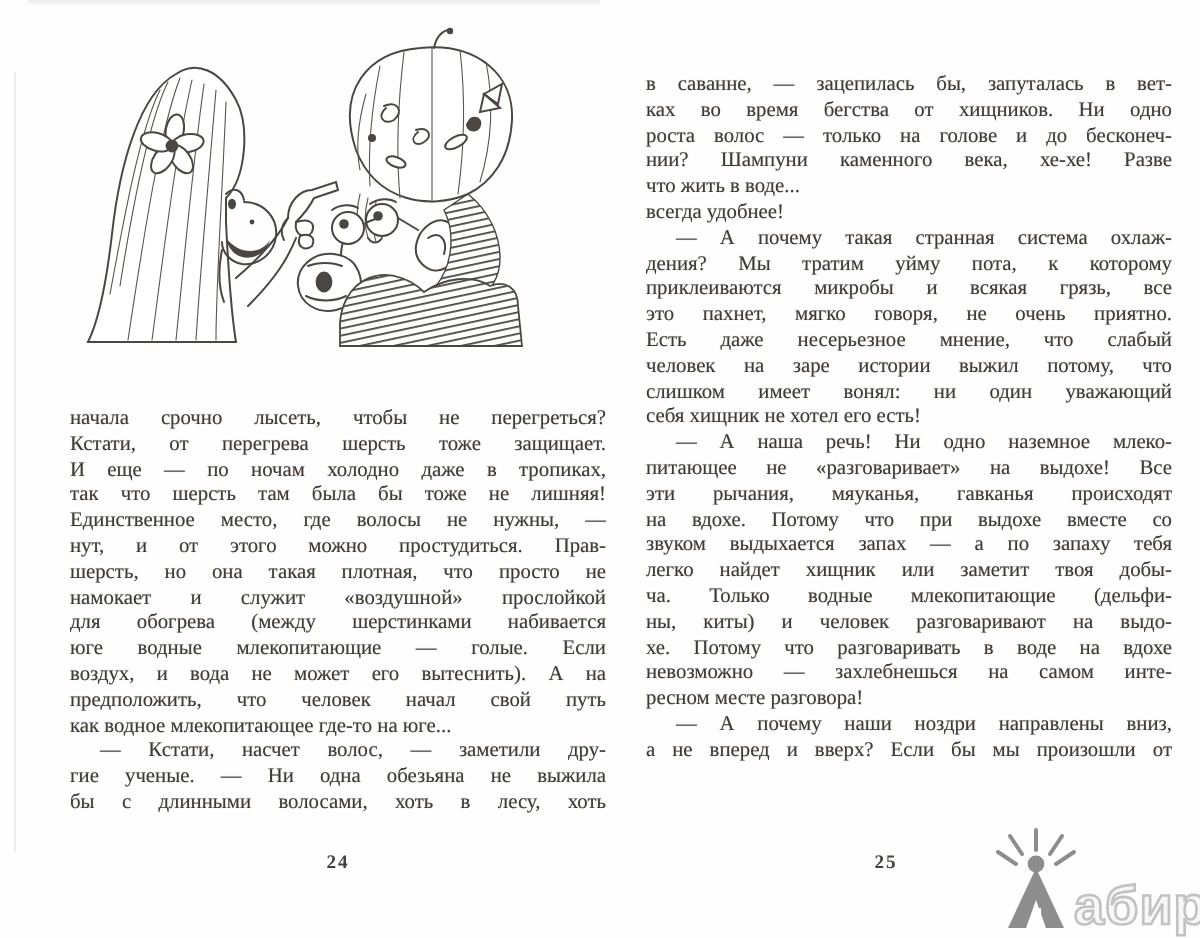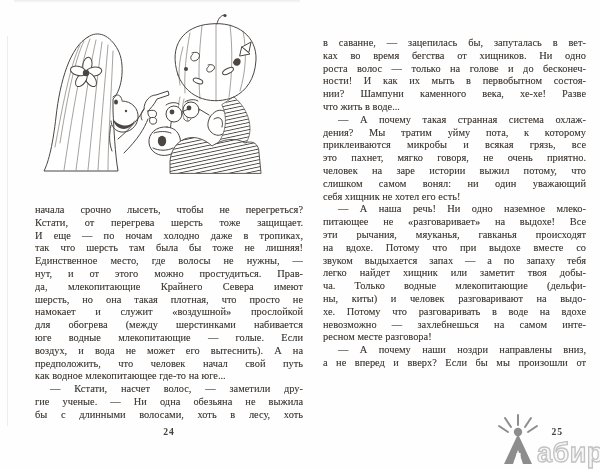--- a/index.html
+++ b/index.html
@@ -23,21 +23,21 @@
   }
   .textcol-left{left:35px;top:204px;width:268px;}
   .textcol-right{left:323px;top:37px;width:263px;}
   .ln{text-align:justify;text-align-last:justify;height:12.8px;overflow:hidden;white-space:nowrap;}
   .ln.end{text-align-last:left;}
   .ln.ind{text-indent:15px;}
 
   .pagenum{position:absolute;font-size:9.6px;font-weight:bold;color:#46413d;
     letter-spacing:1px;text-align:center;}
   .pagenum-left{left:35px;width:268px;top:426px;}
-  .pagenum-right{left:323px;width:240px;top:426px;text-align:right;}
+  .pagenum-right{left:323px;width:240px;top:426px;}
 
   .watermark{position:absolute;left:492px;top:410px;width:130px;height:56px;
     display:flex;align-items:flex-end;}
   .wm-logo{width:52px;height:54px;flex:none;}
   .wm-text{
     font-family:"Liberation Sans", sans-serif;font-weight:bold;
     font-size:27px;line-height:1;letter-spacing:.5px;
     color:#f7f7f7;-webkit-text-stroke:1.3px #c2c2c2;
     margin-left:-7px;transform:translateY(1px);white-space:nowrap;
   }
@@ -142,49 +142,49 @@
       </svg>
     </div>
 
     <div class="textcol textcol-left">
       <div class="ln">начала срочно лысеть, чтобы не перегреться?</div>
       <div class="ln">Кстати, от перегрева шерсть тоже защищает.</div>
       <div class="ln">И еще — по ночам холодно даже в тропиках,</div>
       <div class="ln">так что шерсть там была бы тоже не лишняя!</div>
       <div class="ln">Единственное место, где волосы не нужны, —</div>
       <div class="ln">нут, и от этого можно простудиться. Прав-</div>
-      <div class="ln">да, млекопитающие Крайнего Севера имеют</div>
       <div class="ln">шерсть, но она такая плотная, что просто не</div>
       <div class="ln">намокает и служит «воздушной» прослойкой</div>
       <div class="ln">для обогрева (между шерстинками набивается</div>
       <div class="ln">юге водные млекопитающие — голые. Если</div>
       <div class="ln">воздух, и вода не может его вытеснить). А на</div>
       <div class="ln">предположить, что человек начал свой путь</div>
       <div class="ln end">как водное млекопитающее где-то на юге...</div>
       <div class="ln ind">— Кстати, насчет волос, — заметили дру-</div>
       <div class="ln">гие ученые. — Ни одна обезьяна не выжила</div>
       <div class="ln">бы с длинными волосами, хоть в лесу, хоть</div>
     </div>
     <div class="pagenum pagenum-left">24</div>
   </div>
 
   <div>
     <div class="textcol textcol-right">
       <div class="ln">в саванне, — зацепилась бы, запуталась в вет-</div>
       <div class="ln">ках во время бегства от хищников. Ни одно</div>
       <div class="ln">роста волос — только на голове и до бесконеч-</div>
-      <div class="ln">ности! И как их мыть в первобытном состоя-</div>
       <div class="ln">нии? Шампуни каменного века, хе-хе! Разве</div>
       <div class="ln end">что жить в воде...</div>
+      <div class="ln end">всегда удобнее!</div>
       <div class="ln ind">— А почему такая странная система охлаж-</div>
       <div class="ln">дения? Мы тратим уйму пота, к которому</div>
       <div class="ln">приклеиваются микробы и всякая грязь, все</div>
       <div class="ln">это пахнет, мягко говоря, не очень приятно.</div>
+      <div class="ln">Есть даже несерьезное мнение, что слабый</div>
       <div class="ln">человек на заре истории выжил потому, что</div>
-      <div class="ln">слишком самом вонял: ни один уважающий</div>
+      <div class="ln">слишком имеет вонял: ни один уважающий</div>
       <div class="ln end">себя хищник не хотел его есть!</div>
       <div class="ln ind">— А наша речь! Ни одно наземное млеко-</div>
       <div class="ln">питающее не «разговаривает» на выдохе! Все</div>
       <div class="ln">эти рычания, мяуканья, гавканья происходят</div>
       <div class="ln">на вдохе. Потому что при выдохе вместе со</div>
       <div class="ln">звуком выдыхается запах — а по запаху тебя</div>
       <div class="ln">легко найдет хищник или заметит твоя добы-</div>
       <div class="ln">ча. Только водные млекопитающие (дельфи-</div>
       <div class="ln">ны, киты) и человек разговаривают на выдо-</div>
       <div class="ln">хе. Потому что разговаривать в воде на вдохе</div>

